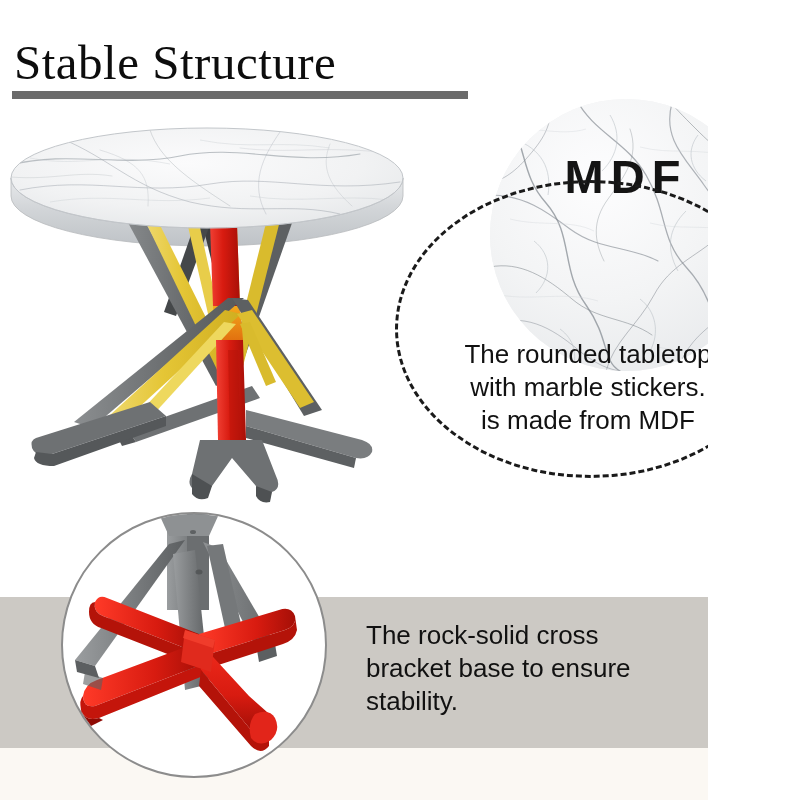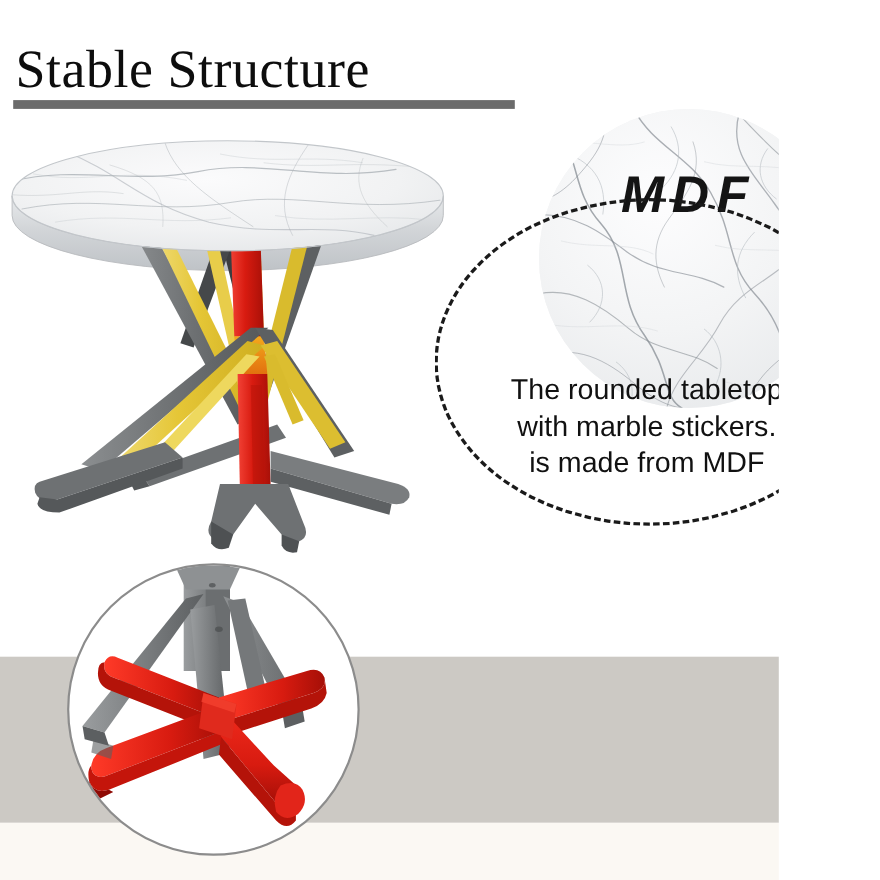--- a/index.html
+++ b/index.html
@@ -80,21 +80,20 @@
     position: absolute;
     left: 490px;
     top: 152px;
     width: 272px;
     text-align: center;
     font-size: 47px;
     font-weight: bold;
     letter-spacing: 7px;
     color: #141414;
     line-height: 50px;
-    font-style: italic;
   }
 
   
   .dashed-circle {
     position: absolute;
     left: 395px;
     top: 180px;
     width: 385px;
     height: 292px;
     border: 3px dashed #1a1a1a;
@@ -372,14 +371,19 @@
       <path d="M138,156 L188,216 Q196,226 206,218 L206,232 Q198,242 188,232 L136,172 Z" fill="#b41309"></path>
       <path d="M192,200 Q206,194 212,204 Q218,216 208,226 Q196,234 188,224 Q184,210 192,200 Z" fill="#e2251a"></path>
 
       <path d="M122,116 L152,126 L148,158 L118,148 Z" fill="#e02a1d"></path>
       <path d="M122,116 L152,126 L150,134 L120,124 Z" fill="#f4412f" opacity="0.8"></path>
 
       <path d="M22,158 L40,164 L38,176 L20,170 Z" fill="#5c5f61" opacity="0.6"></path>
     </svg>
   </div>
 
+  <div class="base-caption">
+    <div>The rock-solid cross</div>
+    <div>bracket base to ensure</div>
+    <div>stability.</div>
+  </div>
 
 </div>
 
 </body></html>

